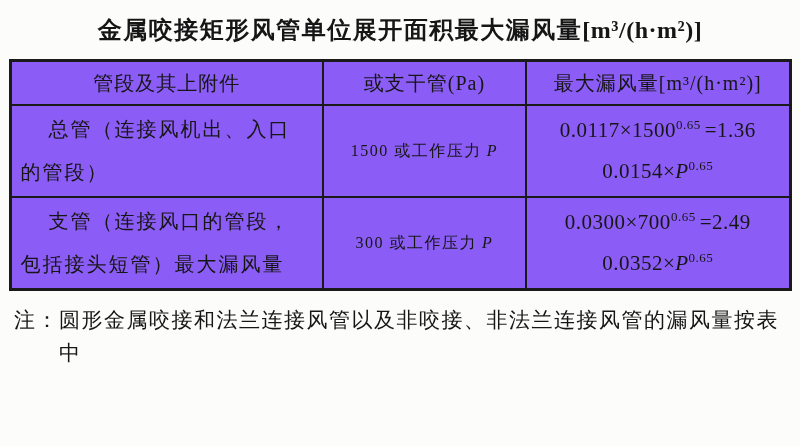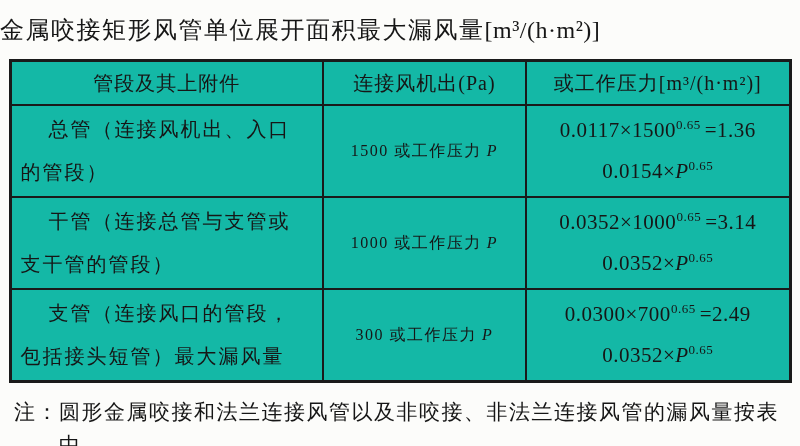--- a/index.html
+++ b/index.html
@@ -12,38 +12,38 @@
     color: #161616;
     font-family: "Liberation Serif", "DejaVu Serif", serif;
   }
   .page {
     width: 800px;
     height: 446px;
     position: relative;
   }
   .doc-title {
     margin: 14px 0 0 0;
-    text-align: left;
+    text-align: center;
     font-size: 24px;
-    font-weight: normal;
+    font-weight: bold;
     letter-spacing: 1.5px;
     white-space: nowrap;
   }
   .doc-title .unit { letter-spacing: 0.5px; }
   sup {
     font-size: 13px;
     line-height: 0;
     vertical-align: super;
   }
   table.leakage {
     width: 780px;
     margin: 13px auto 0 auto;
     border-collapse: collapse;
     table-layout: fixed;
-    background: #14b8a6;
+    background: #8b5cf6;
   }
   table.leakage { border: 3px solid #1a1a1a; }
   table.leakage th, table.leakage td {
     border: 2px solid #1a1a1a;
   }
   th.hdr {
     height: 40px;
     font-size: 20px;
     font-weight: normal;
     letter-spacing: 1px;
@@ -102,43 +102,33 @@
 
   <table class="leakage">
     <colgroup>
       <col style="width:313px">
       <col style="width:203px">
       <col style="width:264px">
     </colgroup>
     <thead>
       <tr>
         <th class="hdr">管段及其上附件</th>
-        <th class="hdr">连接风机出(Pa)</th>
-        <th class="hdr">或工作压力[m³/(h·m²)]</th>
+        <th class="hdr">或支干管(Pa)</th>
+        <th class="hdr">最大漏风量[m³/(h·m²)]</th>
       </tr>
     </thead>
     <tbody>
       <tr class="data-row">
         <td class="seg-cell">
             <p>总管（连接风机出、入口的管段）</p>
           </td>
         <td class="pres-cell"><span>1500 或工作压力</span><span class="math-var">P</span></td>
         <td class="formula-cell">
           <div class="f-line"><span>0.0117×1500</span><sup>0.65</sup><span class="f-result">=1.36</span></div>
           <div class="f-line"><span>0.0154×</span><span class="math-var" style="margin-left:0">P</span><sup>0.65</sup></div>
-        </td>
-      </tr>
-      <tr class="data-row">
-        <td class="seg-cell">
-            <p>干管（连接总管与支管或支干管的管段）</p>
-          </td>
-        <td class="pres-cell"><span>1000 或工作压力</span><span class="math-var">P</span></td>
-        <td class="formula-cell">
-          <div class="f-line"><span>0.0352×1000</span><sup>0.65</sup><span class="f-result">=3.14</span></div>
-          <div class="f-line"><span>0.0352×</span><span class="math-var" style="margin-left:0">P</span><sup>0.65</sup></div>
         </td>
       </tr>
       <tr class="data-row">
         <td class="seg-cell">
             <p>支管（连接风口的管段，包括接头短管）最大漏风量</p>
           </td>
         <td class="pres-cell"><span>300 或工作压力</span><span class="math-var">P</span></td>
         <td class="formula-cell">
           <div class="f-line"><span>0.0300×700</span><sup>0.65</sup><span class="f-result">=2.49</span></div>
           <div class="f-line"><span>0.0352×</span><span class="math-var" style="margin-left:0">P</span><sup>0.65</sup></div>

